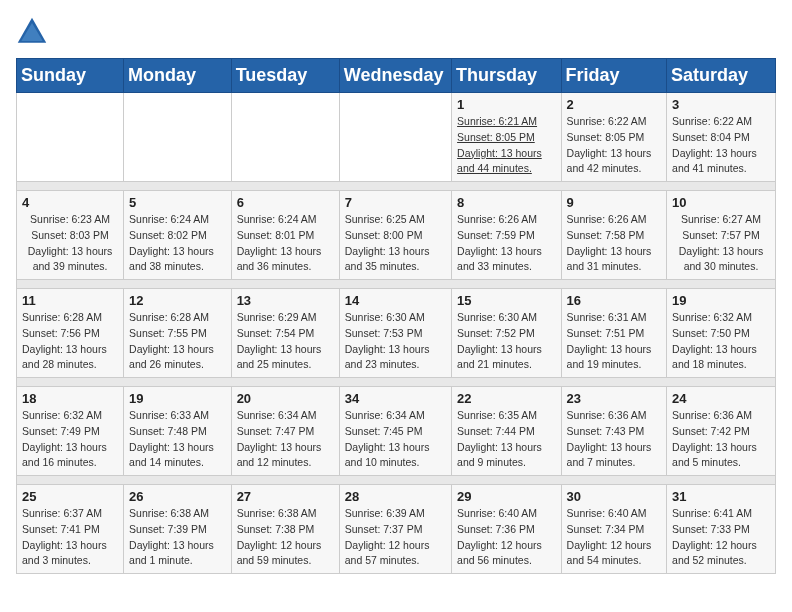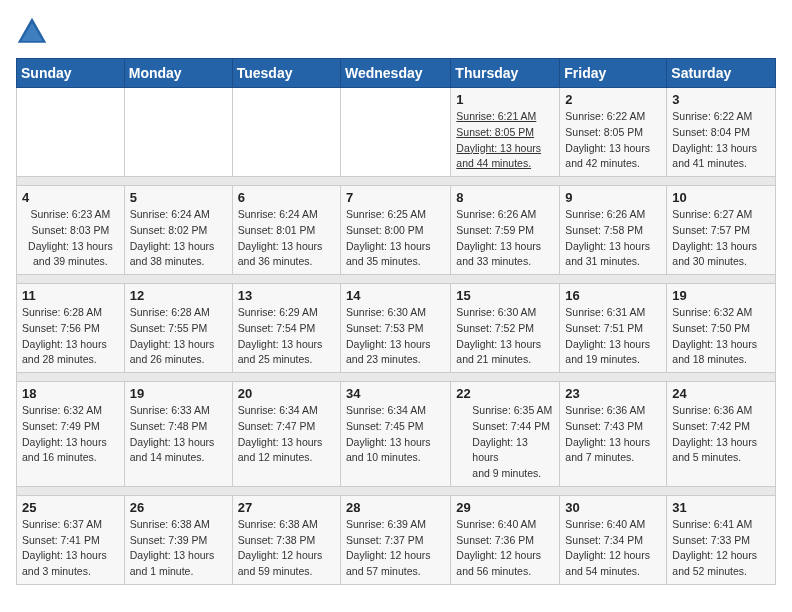--- a/index.html
+++ b/index.html
@@ -47,21 +47,21 @@
     .calendar {
       width: 100%;
       border-collapse: collapse;
       font-size: 11px;
     }
     .calendar thead tr th {
       background-color: #2563a8;
       color: #fff;
       padding: 6px 4px;
       text-align: left;
-      font-size: 14px;
+      font-size: 18px;
       font-weight: bold;
       border: 1px solid #1a4d8a;
     }
     .calendar tbody tr td {
       vertical-align: top;
       padding: 4px 5px;
       border: 1px solid #ccc;
       width: 113px;
       min-height: 80px;
       background: #fff;
@@ -195,21 +195,21 @@
         </td>
         <td>
           <span class="day-number">9</span>
           <div class="day-info" style="white-space: pre-line;">Sunrise: 6:26 AM
 Sunset: 7:58 PM
 Daylight: 13 hours
 and 31 minutes.</div>
         </td>
         <td>
           <span class="day-number">10</span>
-          <div class="day-info" style="white-space: pre-line;">Sunrise: 6:27 AM
+          <div class="day-info" style="white-space: pre-line; text-align: center;">Sunrise: 6:27 AM
 Sunset: 7:57 PM
 Daylight: 13 hours
 and 30 minutes.</div>
         </td>
       </tr>
       <tr class="row-separator">
         <td colspan="7"></td>
       </tr>
       <tr>
         <td>
@@ -289,21 +289,21 @@
         </td>
         <td>
           <span class="day-number">34</span>
           <div class="day-info" style="white-space: pre-line;">Sunrise: 6:34 AM
 Sunset: 7:45 PM
 Daylight: 13 hours
 and 10 minutes.</div>
         </td>
         <td>
           <span class="day-number">22</span>
-          <div class="day-info" style="white-space: pre-line; margin-left: 16px;">Sunrise: 6:35 AM
+          <div class="day-info" style="white-space: pre-line;">Sunrise: 6:35 AM
 Sunset: 7:44 PM
 Daylight: 13 hours
 and 9 minutes.</div>
         </td>
         <td>
           <span class="day-number">23</span>
           <div class="day-info" style="white-space: pre-line;">Sunrise: 6:36 AM
 Sunset: 7:43 PM
 Daylight: 13 hours
 and 7 minutes.</div>

